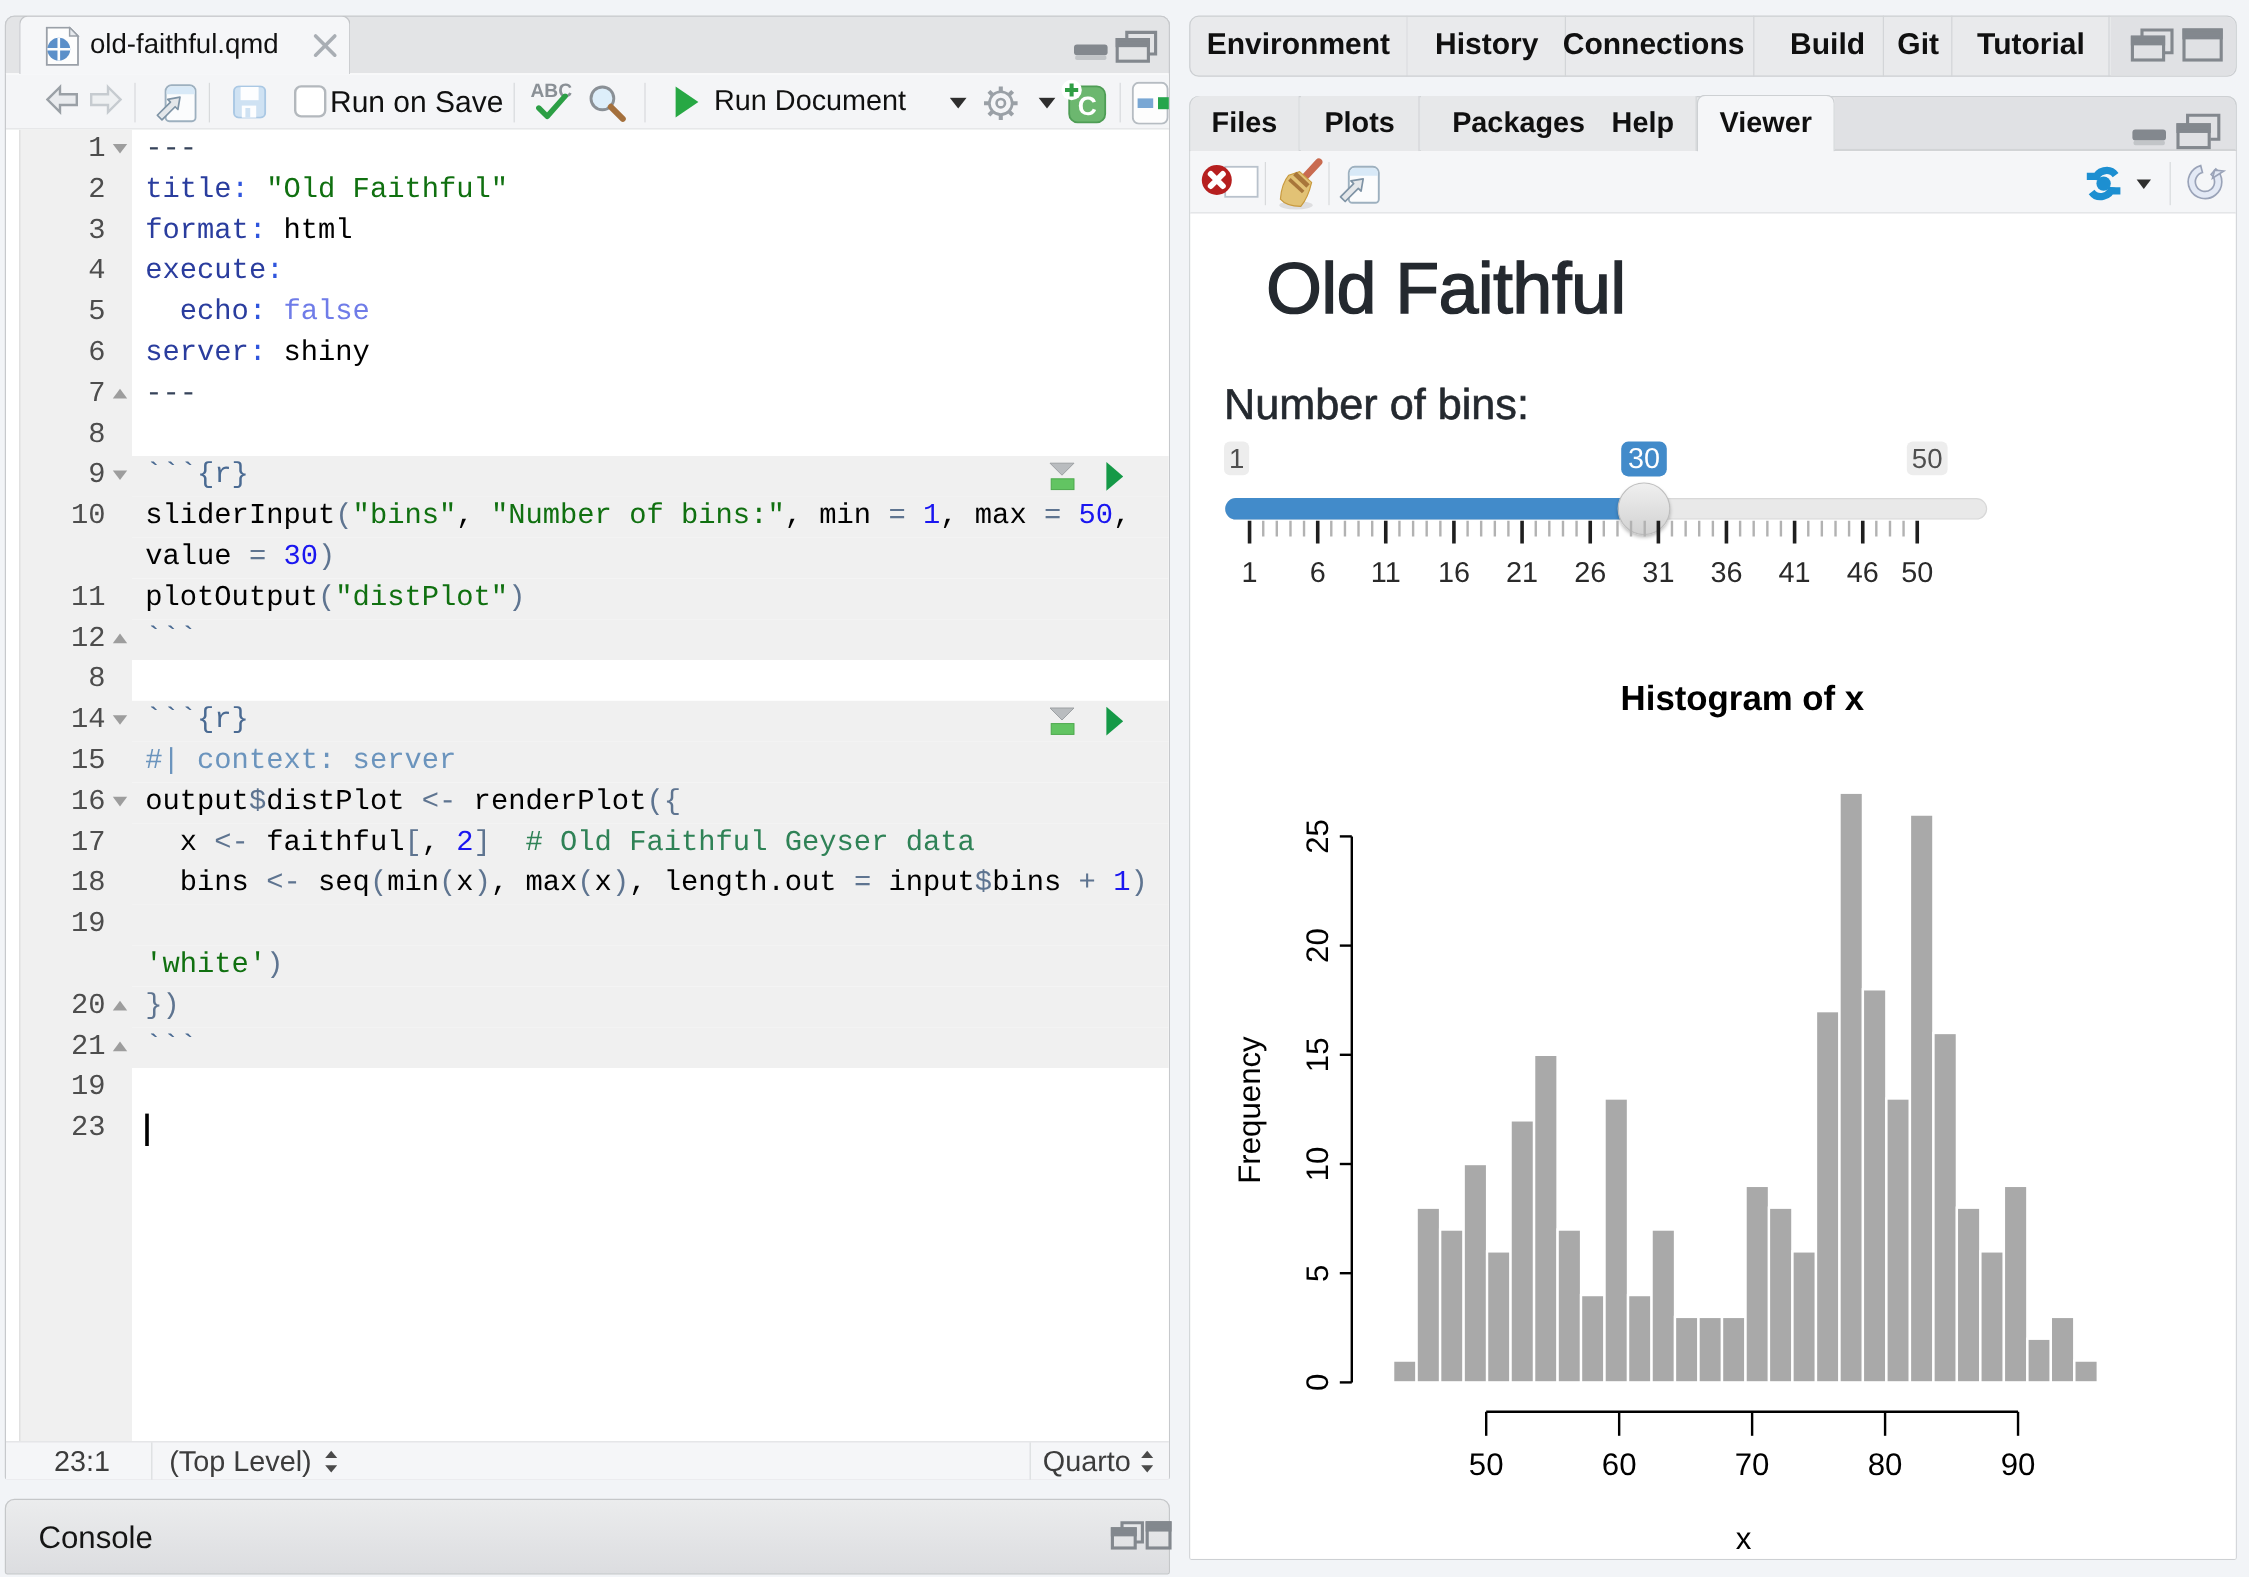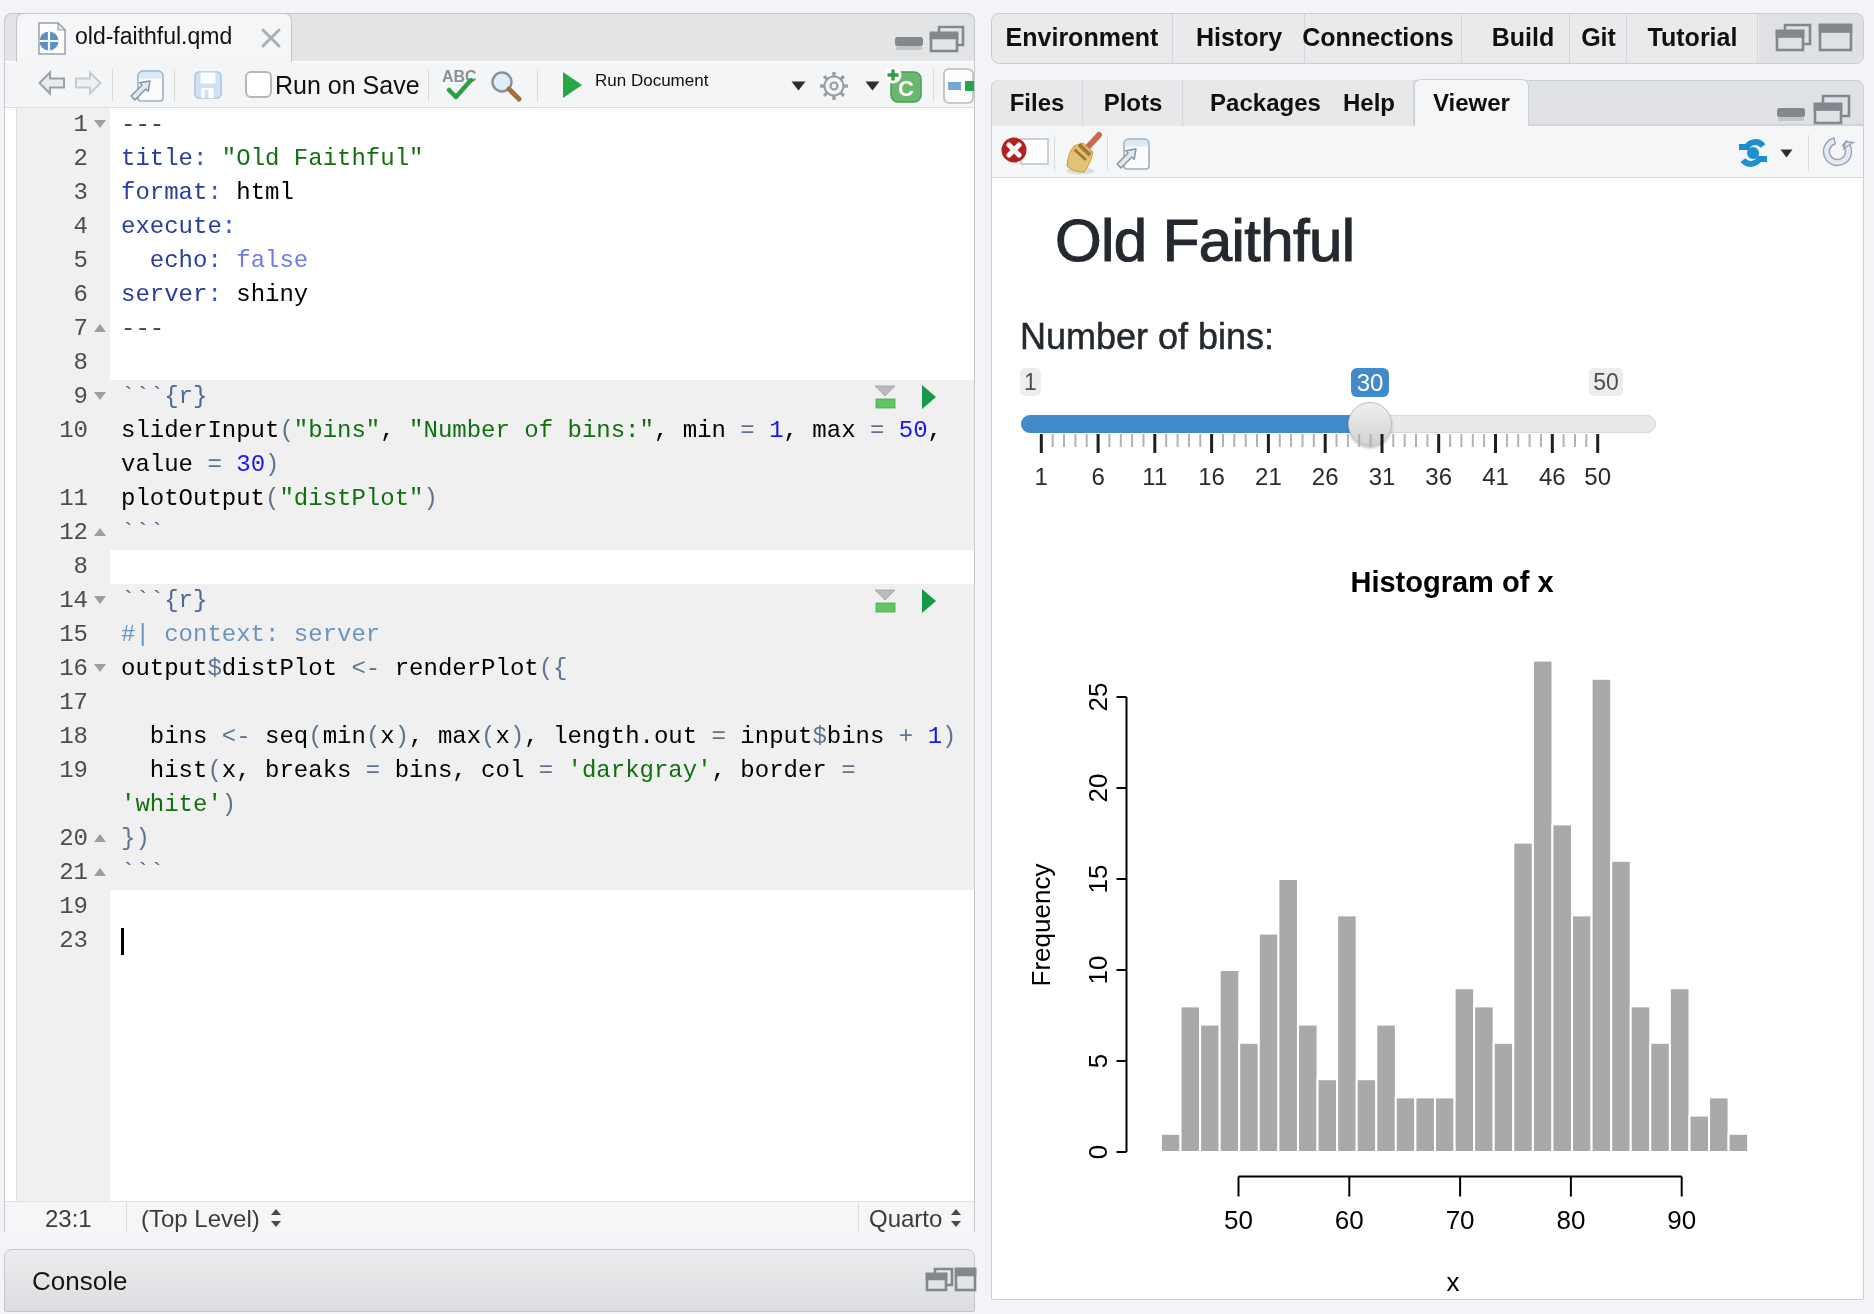--- a/index.html
+++ b/index.html
@@ -135,21 +135,21 @@
 
   <svg style="position:absolute;left:484px;top:7px" width="34" height="34" viewBox="0 0 34 34">
     <circle cx="13" cy="13" r="9.5" fill="#ddeefa" stroke="#8a9096" stroke-width="2.4"></circle>
     <line x1="20" y1="20" x2="30" y2="30" stroke="#a4703d" stroke-width="5" stroke-linecap="round"></line>
   </svg>
   <div class="vsep" style="left:532px;top:7px;height:33px;"></div>
 
   <svg style="position:absolute;left:556px;top:9px" width="22" height="28" viewBox="0 0 22 28">
     <path d="M2 1 L21 14 L2 27 Z" fill="#27a844"></path>
   </svg>
-  <div style="position:absolute;left:590px;top:9px;font-size:17px;color:#101010;">Run Document</div>
+  <div style="position:absolute;left:590px;top:9px;font-size:24px;color:#101010;">Run Document</div>
   <svg style="position:absolute;left:786px;top:19px" width="15" height="10" viewBox="0 0 15 10">
     <path d="M0.5 0.5 L7.5 9.5 L14.5 0.5 Z" fill="#2e2e2e"></path>
   </svg>
 
   <svg style="position:absolute;left:812px;top:7px" width="34" height="34" viewBox="0 0 34 34">
     <g fill="none" stroke="#9aa0a6" stroke-width="2.2">
     <circle cx="17" cy="17" r="9.5"></circle>
     <circle cx="17" cy="17" r="3.5"></circle>
     <g stroke-width="3.4">
     <line x1="17" y1="3" x2="17" y2="8"></line>
@@ -228,24 +228,24 @@
 <div class="ln" style="top:442px">8</div>
 <div class="ln" style="top:476px">14</div>
 <div class="fold dn" style="top:488px"></div>
 <div class="code" style="top:476px"><span class="fe">```{r}</span></div>
 <div class="ln" style="top:510px">15</div>
 <div class="code" style="top:510px"><span class="c1">#| context: server</span></div>
 <div class="ln" style="top:544px">16</div>
 <div class="fold dn" style="top:556px"></div>
 <div class="code" style="top:544px">output<span class="op">$</span>distPlot <span class="op">&lt;-</span> renderPlot<span class="op">({</span></div>
 <div class="ln" style="top:578px">17</div>
+<div class="code" style="top:578px">  x <span class="op">&lt;-</span> faithful<span class="op">[</span>, <span class="n">2</span><span class="op">]</span>  <span class="c2"># Old Faithful Geyser data</span></div>
 <div class="ln" style="top:612px">18</div>
 <div class="code" style="top:612px">  bins <span class="op">&lt;-</span> seq<span class="op">(</span>min<span class="op">(</span>x<span class="op">)</span>, max<span class="op">(</span>x<span class="op">)</span>, length.out <span class="op">=</span> input<span class="op">$</span>bins <span class="op">+</span> <span class="n">1</span><span class="op">)</span></div>
 <div class="ln" style="top:646px">19</div>
-<div class="code" style="top:646px">  hist<span class="op">(</span>x, breaks <span class="op">=</span> bins, col <span class="op">=</span> <span class="s">'darkgray'</span>, border <span class="op">=</span></div>
 <div class="code" style="top:680px"><span class="s">'white'</span><span class="op">)</span></div>
 <div class="ln" style="top:714px">20</div>
 <div class="fold up" style="top:726px"></div>
 <div class="code" style="top:714px"><span class="op">})</span></div>
 <div class="ln" style="top:748px">21</div>
 <div class="fold up" style="top:760px"></div>
 <div class="code" style="top:748px"><span class="fe">```</span></div>
 <div class="ln" style="top:782px">19</div>
 <div class="ln" style="top:816px">23</div>
 <svg style="position:absolute;left:869px;top:277px" width="64" height="25" viewBox="0 0 64 25">

